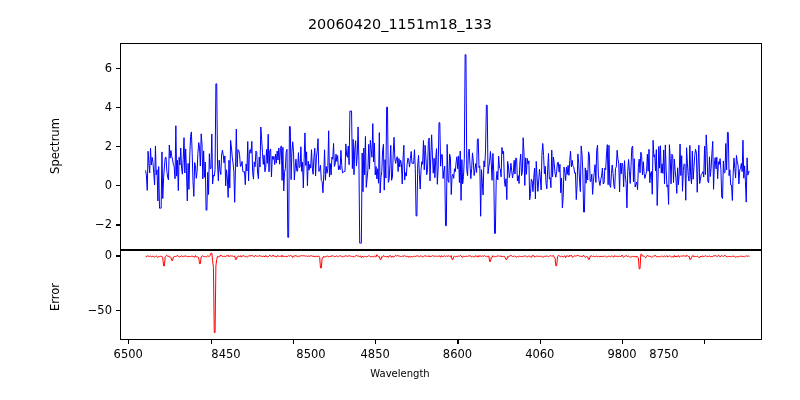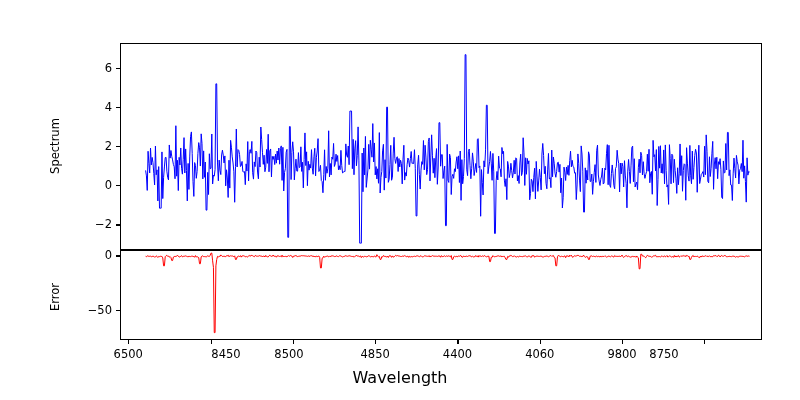--- a/index.html
+++ b/index.html
@@ -17,31 +17,32 @@
 
   .axes svg{position:absolute;left:0;top:0;width:100%;height:100%;display:block;}
 
   .ytick-label{position:absolute;right:0;text-align:right;font-size:11.5px;
       transform:translateY(-50%);white-space:nowrap;}
   .ytick-wrap{position:absolute;width:112px;left:0;}
   .ytick-mark{position:absolute;left:116px;width:4px;height:1.1px;background:#000;}
   .xtick-mark{position:absolute;top:340px;width:1.1px;height:4px;background:#000;}
   .xtick-label{position:absolute;top:347px;font-size:11.5px;transform:translateX(-50%);white-space:nowrap;}
 
-  #xlabel{position:absolute;left:0;top:368px;width:800px;text-align:center;font-size:16px;}
+  #xlabel{position:absolute;left:0;top:368px;width:800px;text-align:center;font-size:10px;}
 
   .ylabel{position:absolute;font-size:11.5px;transform-origin:center center;white-space:nowrap;}
   #spectrum-ylabel{left:-5px;top:139px;width:120px;text-align:center;transform:rotate(-90deg);}
   #error-ylabel{left:-5px;top:290px;width:120px;text-align:center;transform:rotate(-90deg);}
 </style>
 </head>
 <body>
 
 <div id="figure">
 
+  <div id="plot-title">20060420_1151m18_133</div>
 
   <div id="spectrum-axes" class="axes">
     <svg id="spectrum-svg" viewBox="0 0 642 207" preserveAspectRatio="none">
       <polyline id="spectrum-path" fill="none" stroke="#0000ff" stroke-width="1" vector-effect="non-scaling-stroke" points="24.69,127.67 25.51,133.18 26.33,147.85 27.15,108.29 27.97,120.52 28.79,130.19 29.61,105.11 30.43,122.15 31.25,114.50 32.07,119.79 32.89,130.62 33.71,142.27 34.53,103.00 35.35,132.02 36.17,127.08 36.99,158.48 37.81,123.79 38.63,165.80 39.45,165.80 40.27,165.80 41.09,108.96 41.91,156.08 42.73,134.57 43.55,124.14 44.37,114.73 45.19,114.42 46.01,128.41 46.83,134.70 47.64,137.24 48.46,101.94 49.28,115.22 50.10,107.52 50.92,113.58 51.74,116.99 52.56,121.65 53.38,123.96 54.20,136.09 55.02,82.53 55.84,133.47 56.66,117.46 57.48,148.00 58.30,114.46 59.12,122.16 59.94,104.99 60.76,125.47 61.58,131.42 62.40,116.54 63.22,94.54 64.04,130.22 64.86,105.95 65.68,127.66 66.50,158.46 67.32,120.58 68.14,146.83 68.96,114.04 69.78,93.27 70.60,88.77 71.42,110.52 72.24,138.87 73.06,153.88 73.88,119.73 74.70,122.53 75.52,135.63 76.34,128.82 77.16,110.40 77.98,99.57 78.79,104.80 79.61,123.23 80.43,90.73 81.25,100.38 82.07,136.22 82.89,107.92 83.71,134.58 84.53,119.16 85.35,167.76 86.17,167.76 86.99,129.64 87.81,151.99 88.63,110.83 89.45,126.00 90.27,125.48 91.09,90.87 91.91,141.36 92.73,132.34 93.55,133.44 94.37,126.85 95.19,40.22 96.01,40.22 96.83,120.10 97.65,138.13 98.47,117.23 99.29,127.55 100.11,131.85 100.93,112.03 101.75,107.21 102.57,112.24 103.39,120.11 104.21,113.00 105.03,143.24 105.85,127.01 106.67,135.29 107.49,154.97 108.31,117.34 109.13,145.49 109.94,97.29 110.76,104.21 111.58,114.00 112.40,120.14 113.22,129.02 114.04,159.80 114.86,123.62 115.68,85.82 116.50,124.17 117.32,106.59 118.14,107.48 118.96,111.75 119.78,123.74 120.60,122.66 121.42,118.57 122.24,128.88 123.06,129.17 123.88,128.85 124.70,142.04 125.52,121.04 126.34,128.28 127.16,98.51 127.98,138.30 128.80,108.69 129.62,106.55 130.44,110.35 131.26,98.33 132.08,129.98 132.90,136.44 133.72,119.06 134.54,123.82 135.36,108.09 136.18,109.62 137.00,129.30 137.82,136.12 138.64,114.28 139.46,124.21 140.28,83.81 141.09,96.43 141.91,109.32 142.73,121.53 143.55,112.27 144.37,128.98 145.19,124.35 146.01,106.52 146.83,120.55 147.65,91.12 148.47,129.05 149.29,107.92 150.11,105.99 150.93,134.20 151.75,113.47 152.57,116.53 153.39,113.41 154.21,121.73 155.03,111.21 155.85,120.33 156.67,108.09 157.49,117.13 158.31,105.02 159.13,121.39 159.95,105.50 160.77,102.87 161.59,137.75 162.41,104.31 163.23,148.44 164.05,129.77 164.87,125.86 165.69,109.25 166.51,106.38 167.33,195.23 168.15,195.23 168.97,83.39 169.79,83.39 170.61,136.91 171.42,109.60 172.24,98.75 173.06,108.89 173.88,137.23 174.70,125.44 175.52,116.27 176.34,128.29 177.16,128.43 177.98,109.68 178.80,124.81 179.62,124.16 180.44,103.83 181.26,128.66 182.08,119.42 182.90,145.30 183.72,116.53 184.54,89.78 185.36,122.76 186.18,108.89 187.00,143.06 187.82,118.46 188.64,127.36 189.46,121.47 190.28,125.32 191.10,106.70 191.92,125.28 192.74,131.54 193.56,113.76 194.38,105.27 195.20,133.19 196.02,114.36 196.84,108.04 197.66,95.56 198.48,128.74 199.30,127.52 200.12,122.49 200.94,137.86 201.76,138.95 202.57,150.21 203.39,132.01 204.21,106.83 205.03,137.62 205.85,123.66 206.67,130.48 207.49,125.35 208.31,87.62 209.13,134.18 209.95,120.64 210.77,132.19 211.59,114.12 212.41,116.36 213.23,100.42 214.05,123.65 214.87,121.15 215.69,111.24 216.51,118.57 217.33,112.63 218.15,126.98 218.97,122.96 219.79,126.95 220.61,107.39 221.43,122.72 222.25,130.15 223.07,129.63 223.89,128.48 224.71,128.79 225.53,100.88 226.35,112.22 227.17,114.39 227.99,103.01 228.81,121.89 229.63,67.69 230.45,67.69 231.27,67.69 232.09,125.86 232.91,96.28 233.72,132.01 234.54,105.94 235.36,97.60 236.18,122.97 237.00,112.53 237.82,83.69 238.64,117.26 239.46,201.11 240.28,201.11 241.10,201.11 241.92,110.12 242.74,149.21 243.56,105.02 244.38,132.21 245.20,93.31 246.02,144.77 246.84,136.30 247.66,127.21 248.48,101.34 249.30,126.33 250.12,97.20 250.94,106.28 251.76,114.32 252.58,80.37 253.40,119.13 254.22,99.93 255.04,132.17 255.86,123.76 256.68,136.26 257.50,125.99 258.32,140.61 259.14,89.45 259.96,150.46 260.78,134.80 261.60,128.68 262.42,107.92 263.24,101.28 264.06,147.56 264.87,116.83 265.69,135.37 266.51,63.77 267.33,63.77 268.15,139.69 268.97,136.78 269.79,121.80 270.61,102.32 271.43,137.60 272.25,134.50 273.07,110.17 273.89,94.19 274.71,115.73 275.53,120.60 276.35,115.17 277.17,113.82 277.99,128.75 278.81,115.63 279.63,124.10 280.45,117.38 281.27,120.78 282.09,141.26 282.91,116.27 283.73,102.25 284.55,137.41 285.37,129.88 286.19,133.37 287.01,121.52 287.83,115.14 288.65,117.81 289.47,124.29 290.29,115.79 291.11,108.54 291.93,120.66 292.75,120.23 293.57,120.77 294.39,106.75 295.21,125.45 296.02,173.64 296.84,173.64 297.66,122.10 298.48,112.38 299.30,131.70 300.12,146.49 300.94,127.35 301.76,118.81 302.58,121.49 303.40,97.48 304.22,127.13 305.04,102.23 305.86,114.15 306.68,131.92 307.50,126.96 308.32,98.54 309.14,94.87 309.96,138.26 310.78,114.19 311.60,91.70 312.42,112.94 313.24,130.44 314.06,115.40 314.88,134.99 315.70,116.13 316.52,105.60 317.34,141.65 318.16,125.20 318.98,79.46 319.80,79.46 320.62,123.38 321.44,111.83 322.26,111.69 323.08,135.83 323.90,128.11 324.72,123.38 325.54,183.45 326.36,183.45 327.17,101.34 327.99,137.54 328.81,139.78 329.63,111.20 330.45,114.69 331.27,152.00 332.09,133.86 332.91,131.54 333.73,135.70 334.55,126.01 335.37,128.87 336.19,119.12 337.01,113.83 337.83,125.97 338.65,112.96 339.47,139.87 340.29,108.07 341.11,157.88 341.93,116.76 342.75,141.14 343.57,133.88 344.39,115.46 345.21,10.79 346.03,10.79 346.85,127.03 347.67,132.92 348.49,108.66 349.31,106.04 350.13,122.85 350.95,136.08 351.77,125.47 352.59,109.96 353.41,118.28 354.23,132.80 355.05,126.86 355.87,120.65 356.69,129.70 357.50,96.24 358.32,95.58 359.14,124.85 359.96,123.14 360.78,173.94 361.60,126.86 362.42,139.92 363.24,152.44 364.06,117.97 364.88,124.08 365.70,106.88 366.52,61.81 367.34,61.81 368.16,130.98 368.98,124.05 369.80,118.59 370.62,108.49 371.44,121.02 372.26,137.64 373.08,110.48 373.90,129.15 374.72,191.30 375.54,191.30 376.36,137.52 377.18,128.67 378.00,137.27 378.82,113.23 379.64,125.33 380.46,126.07 381.28,134.10 382.10,104.50 382.92,110.93 383.74,108.41 384.56,137.43 385.38,143.88 386.20,136.07 387.02,157.16 387.84,118.59 388.65,123.31 389.47,134.91 390.29,130.64 391.11,120.46 391.93,127.86 392.75,135.24 393.57,129.44 394.39,117.42 395.21,131.30 396.03,114.93 396.85,115.77 397.67,138.34 398.49,132.89 399.31,140.87 400.13,120.13 400.95,111.23 401.77,132.84 402.59,129.90 403.41,94.65 404.23,109.97 405.05,142.83 405.87,114.91 406.69,131.55 407.51,115.49 408.33,121.18 409.15,117.93 409.97,157.33 410.79,151.12 411.61,136.58 412.43,138.46 413.25,149.09 414.07,134.72 414.89,125.41 415.71,156.43 416.53,118.55 417.35,134.21 418.17,148.83 418.99,138.31 419.80,126.44 420.62,134.77 421.44,147.31 422.26,111.11 423.08,100.43 423.90,112.50 424.72,131.00 425.54,123.47 426.36,140.74 427.18,146.18 428.00,127.17 428.82,110.52 429.64,136.20 430.46,135.02 431.28,145.07 432.10,107.12 432.92,134.13 433.74,114.09 434.56,120.37 435.38,130.44 436.20,134.58 437.02,128.68 437.84,119.88 438.66,119.33 439.48,129.35 440.30,121.53 441.12,150.21 441.94,135.31 442.76,165.59 443.58,154.87 444.40,124.32 445.22,129.42 446.04,137.82 446.86,124.18 447.68,131.71 448.50,122.58 449.32,132.63 450.14,117.57 450.95,108.16 451.77,124.06 452.59,117.45 453.41,123.59 454.23,124.35 455.05,130.39 455.87,129.95 456.69,157.11 457.51,142.33 458.33,111.01 459.15,120.48 459.97,137.41 460.79,149.06 461.61,102.90 462.43,111.09 463.25,128.39 464.07,169.72 464.89,169.72 465.71,125.05 466.53,140.57 467.35,127.57 468.17,137.34 468.99,108.87 469.81,112.17 470.63,138.73 471.45,138.70 472.27,131.33 473.09,151.82 473.91,138.68 474.73,129.56 475.55,121.81 476.37,139.77 477.19,107.30 478.01,102.06 478.83,132.26 479.65,138.43 480.47,142.87 481.29,136.60 482.10,133.33 482.92,125.24 483.74,141.40 484.56,140.36 485.38,125.38 486.20,127.17 487.02,110.71 487.84,101.61 488.66,142.12 489.48,102.28 490.30,142.40 491.12,144.80 491.94,130.98 492.76,122.14 493.58,130.61 494.40,143.05 495.22,146.16 496.04,125.81 496.86,123.92 497.68,107.27 498.50,116.19 499.32,120.87 500.14,149.41 500.96,120.18 501.78,131.14 502.60,120.23 503.42,123.73 504.24,144.32 505.06,117.83 505.88,132.35 506.70,140.76 507.52,165.44 508.34,128.37 509.16,116.61 509.98,128.56 510.80,140.82 511.62,123.07 512.43,104.46 513.25,103.10 514.07,139.07 514.89,115.85 515.71,144.35 516.53,141.41 517.35,139.45 518.17,147.04 518.99,124.49 519.81,116.25 520.63,130.09 521.45,109.30 522.27,112.65 523.09,132.27 523.91,118.84 524.73,130.63 525.55,135.67 526.37,131.84 527.19,128.91 528.01,111.25 528.83,128.48 529.65,106.32 530.47,140.11 531.29,130.57 532.11,128.70 532.93,151.73 533.75,97.31 534.57,113.89 535.39,111.74 536.21,128.26 537.03,106.62 537.85,163.08 538.67,136.92 539.49,103.46 540.31,125.38 541.13,102.73 541.95,130.29 542.77,120.98 543.58,130.67 544.40,106.98 545.22,141.20 546.04,101.91 546.86,127.94 547.68,144.44 548.50,142.24 549.32,161.97 550.14,101.66 550.96,115.63 551.78,141.17 552.60,111.25 553.42,112.73 554.24,140.00 555.06,116.33 555.88,127.59 556.70,136.15 557.52,150.84 558.34,124.98 559.16,142.10 559.98,130.43 560.80,100.93 561.62,132.82 562.44,112.79 563.26,148.68 564.08,127.69 564.90,120.98 565.72,121.84 566.54,157.79 567.36,104.71 568.18,120.28 569.00,133.02 569.82,138.44 570.64,102.37 571.46,133.09 572.28,141.09 573.10,108.14 573.92,136.62 574.73,124.73 575.55,112.49 576.37,106.30 577.19,110.02 578.01,149.74 578.83,122.18 579.65,102.20 580.47,140.90 581.29,136.44 582.11,131.58 582.93,130.56 583.75,128.84 584.57,134.36 585.39,103.23 586.21,131.97 587.03,91.75 587.85,108.29 588.67,138.71 589.49,140.12 590.31,113.88 591.13,133.80 591.95,125.73 592.77,110.31 593.59,98.33 594.41,146.71 595.23,121.19 596.05,114.77 596.87,126.02 597.69,114.37 598.51,136.00 599.33,118.86 600.15,121.56 600.97,115.79 601.79,126.56 602.61,154.78 603.43,156.06 604.25,118.08 605.07,130.43 605.88,129.52 606.70,100.50 607.52,127.22 608.34,89.27 609.16,89.27 609.98,132.94 610.80,127.06 611.62,142.36 612.44,142.48 613.26,158.04 614.08,131.14 614.90,115.16 615.72,125.67 616.54,135.33 617.36,112.48 618.18,118.98 619.00,122.29 619.82,141.29 620.64,127.34 621.46,125.70 622.28,120.64 623.10,128.88 623.92,97.17 624.74,135.50 625.56,123.04 626.38,138.82 627.20,159.67 628.02,114.93 628.84,132.42 629.66,128.54 630.48,129.29"></polyline>
     </svg>
   </div>
 
   <div id="error-axes" class="axes">
     <svg id="error-svg" viewBox="0 0 642 90" preserveAspectRatio="none">
       <polyline id="error-path" fill="none" stroke="#ff0000" stroke-width="1" vector-effect="non-scaling-stroke" points="24.69,5.41 25.51,5.91 26.33,4.97 27.15,4.99 27.97,5.64 28.79,5.39 29.61,5.29 30.43,5.87 31.25,5.49 32.07,5.43 32.89,5.42 33.71,6.37 34.53,5.87 35.35,5.08 36.17,5.54 36.99,6.64 37.81,5.55 38.63,5.76 39.45,5.39 40.27,5.64 41.09,5.46 41.91,7.05 42.73,15.18 43.55,15.18 44.37,5.81 45.19,4.87 46.01,4.46 46.83,5.28 47.64,5.14 48.46,6.32 49.28,5.69 50.10,6.67 50.92,9.76 51.74,9.76 52.56,6.20 53.38,5.72 54.20,5.39 55.02,5.66 55.84,5.32 56.66,4.34 57.48,5.26 58.30,6.20 59.12,5.98 59.94,5.43 60.76,4.73 61.58,6.00 62.40,5.65 63.22,5.01 64.04,5.48 64.86,4.98 65.68,5.38 66.50,5.63 67.32,6.20 68.14,5.24 68.96,5.63 69.78,5.71 70.60,5.33 71.42,5.54 72.24,5.04 73.06,5.98 73.88,6.26 74.70,4.68 75.52,6.36 76.34,5.51 77.16,6.60 77.98,6.82 78.79,13.01 79.61,13.01 80.43,5.97 81.25,5.19 82.07,4.89 82.89,5.82 83.71,5.73 84.53,5.76 85.35,6.12 86.17,5.62 86.99,4.90 87.81,5.36 88.63,5.63 89.45,4.40 90.27,2.17 91.09,2.17 91.91,10.05 92.73,16.70 93.55,83.49 94.37,83.49 95.19,15.15 96.01,8.69 96.83,5.49 97.65,6.02 98.47,5.29 99.29,5.65 100.11,4.10 100.93,4.56 101.75,5.69 102.57,5.35 103.39,5.84 104.21,5.21 105.03,5.95 105.85,4.77 106.67,4.89 107.49,4.23 108.31,5.92 109.13,5.18 109.94,4.92 110.76,5.14 111.58,5.09 112.40,5.11 113.22,5.93 114.04,4.94 114.86,8.67 115.68,8.67 116.50,5.98 117.32,5.74 118.14,5.08 118.96,5.69 119.78,4.70 120.60,6.27 121.42,4.87 122.24,5.10 123.06,4.88 123.88,5.30 124.70,5.92 125.52,5.37 126.34,6.24 127.16,5.91 127.98,5.13 128.80,4.53 129.62,5.49 130.44,4.28 131.26,4.68 132.08,4.82 132.90,5.43 133.72,5.86 134.54,4.64 135.36,4.78 136.18,5.43 137.00,5.33 137.82,5.30 138.64,4.85 139.46,4.71 140.28,5.35 141.09,5.09 141.91,6.14 142.73,5.15 143.55,5.16 144.37,6.15 145.19,4.49 146.01,5.64 146.83,5.93 147.65,6.02 148.47,4.86 149.29,4.25 150.11,5.27 150.93,5.46 151.75,5.44 152.57,4.12 153.39,5.38 154.21,5.38 155.03,5.28 155.85,6.36 156.67,4.91 157.49,5.13 158.31,5.12 159.13,5.58 159.95,5.33 160.77,5.96 161.59,4.23 162.41,5.99 163.23,5.48 164.05,5.62 164.87,5.44 165.69,5.98 166.51,5.18 167.33,5.57 168.15,4.65 168.97,5.32 169.79,4.58 170.61,4.91 171.42,5.16 172.24,6.64 173.06,5.27 173.88,5.50 174.70,4.37 175.52,5.39 176.34,4.88 177.16,5.77 177.98,5.45 178.80,5.27 179.62,5.35 180.44,4.99 181.26,4.71 182.08,4.86 182.90,4.87 183.72,4.83 184.54,5.21 185.36,5.09 186.18,5.25 187.00,5.50 187.82,5.16 188.64,5.03 189.46,5.71 190.28,4.69 191.10,4.85 191.92,5.51 192.74,4.86 193.56,6.03 194.38,5.13 195.20,6.25 196.02,5.12 196.84,5.74 197.66,5.41 198.48,5.15 199.30,6.50 200.12,17.35 200.94,17.35 201.76,7.45 202.57,7.02 203.39,5.27 204.21,6.40 205.03,5.79 205.85,5.66 206.67,5.01 207.49,5.36 208.31,6.06 209.13,5.04 209.95,5.87 210.77,4.79 211.59,5.60 212.41,4.80 213.23,5.21 214.05,5.66 214.87,5.63 215.69,5.39 216.51,4.89 217.33,5.64 218.15,5.76 218.97,5.01 219.79,4.77 220.61,5.27 221.43,5.61 222.25,6.08 223.07,5.73 223.89,5.63 224.71,4.97 225.53,4.84 226.35,5.20 227.17,5.42 227.99,5.07 228.81,5.25 229.63,4.56 230.45,5.38 231.27,5.56 232.09,5.64 232.91,5.35 233.72,6.37 234.54,5.54 235.36,5.18 236.18,4.26 237.00,5.25 237.82,5.09 238.64,5.32 239.46,5.77 240.28,5.01 241.10,6.74 241.92,5.37 242.74,5.85 243.56,6.19 244.38,5.41 245.20,5.56 246.02,5.90 246.84,5.99 247.66,5.31 248.48,4.85 249.30,5.18 250.12,5.99 250.94,5.51 251.76,5.94 252.58,5.68 253.40,6.10 254.22,5.03 255.04,5.81 255.86,6.04 256.68,3.76 257.50,5.29 258.32,5.91 259.14,5.47 259.96,8.67 260.78,8.67 261.60,5.77 262.42,6.17 263.24,4.65 264.06,5.28 264.87,5.88 265.69,5.54 266.51,6.22 267.33,5.12 268.15,6.64 268.97,5.12 269.79,4.48 270.61,5.11 271.43,6.48 272.25,4.99 273.07,6.26 273.89,6.02 274.71,5.10 275.53,4.45 276.35,5.01 277.17,4.73 277.99,4.76 278.81,5.47 279.63,5.13 280.45,5.58 281.27,5.66 282.09,5.40 282.91,4.85 283.73,5.62 284.55,4.59 285.37,5.03 286.19,5.99 287.01,5.63 287.83,5.19 288.65,6.53 289.47,5.37 290.29,6.03 291.11,5.61 291.93,6.00 292.75,5.89 293.57,5.50 294.39,5.33 295.21,5.69 296.02,5.35 296.84,4.90 297.66,5.00 298.48,5.19 299.30,6.03 300.12,5.36 300.94,4.70 301.76,5.76 302.58,6.01 303.40,5.78 304.22,5.04 305.04,4.86 305.86,5.23 306.68,5.32 307.50,5.48 308.32,5.49 309.14,4.67 309.96,6.18 310.78,5.32 311.60,5.41 312.42,4.72 313.24,5.08 314.06,5.66 314.88,5.02 315.70,5.41 316.52,5.34 317.34,5.60 318.16,4.83 318.98,5.67 319.80,4.97 320.62,6.38 321.44,4.71 322.26,5.83 323.08,5.60 323.90,5.42 324.72,4.89 325.54,5.68 326.36,5.00 327.17,5.49 327.99,5.33 328.81,4.93 329.63,5.42 330.45,5.98 331.27,4.65 332.09,8.67 332.91,8.67 333.73,5.86 334.55,5.40 335.37,5.86 336.19,5.67 337.01,5.28 337.83,5.85 338.65,5.16 339.47,5.37 340.29,4.74 341.11,4.78 341.93,6.21 342.75,6.37 343.57,5.13 344.39,5.57 345.21,5.60 346.03,5.53 346.85,5.24 347.67,5.64 348.49,5.14 349.31,4.88 350.13,4.88 350.95,5.19 351.77,6.13 352.59,5.40 353.41,6.07 354.23,5.75 355.05,6.00 355.87,4.56 356.69,5.59 357.50,5.10 358.32,6.27 359.14,4.57 359.96,5.71 360.78,5.04 361.60,5.61 362.42,4.91 363.24,5.63 364.06,5.22 364.88,4.65 365.70,5.62 366.52,5.98 367.34,5.50 368.16,5.53 368.98,5.20 369.80,10.84 370.62,10.84 371.44,6.41 372.26,6.46 373.08,4.71 373.90,5.68 374.72,5.90 375.54,5.72 376.36,5.61 377.18,5.25 378.00,5.02 378.82,5.00 379.64,5.43 380.46,5.35 381.28,4.96 382.10,6.08 382.92,5.51 383.74,5.54 384.56,5.42 385.38,6.92 386.20,8.67 387.02,8.67 387.84,5.58 388.65,6.35 389.47,5.00 390.29,5.40 391.11,4.28 391.93,5.01 392.75,5.71 393.57,5.75 394.39,4.79 395.21,5.73 396.03,5.83 396.85,6.16 397.67,5.55 398.49,6.17 399.31,5.51 400.13,5.23 400.95,5.61 401.77,5.67 402.59,5.86 403.41,5.41 404.23,5.39 405.05,5.15 405.87,5.02 406.69,5.75 407.51,6.12 408.33,5.37 409.15,5.16 409.97,5.43 410.79,6.14 411.61,6.47 412.43,4.58 413.25,5.27 414.07,4.66 414.89,6.31 415.71,5.69 416.53,5.28 417.35,5.45 418.17,5.18 418.99,5.52 419.80,5.53 420.62,5.29 421.44,5.36 422.26,5.52 423.08,6.20 423.90,6.05 424.72,5.55 425.54,5.68 426.36,4.90 427.18,5.38 428.00,5.40 428.82,5.87 429.64,5.43 430.46,4.89 431.28,4.61 432.10,5.53 432.92,5.03 433.74,4.62 434.56,6.50 435.38,7.07 436.20,15.18 437.02,15.18 437.84,5.88 438.66,4.48 439.48,5.23 440.30,5.13 441.12,5.96 441.94,5.34 442.76,5.55 443.58,6.02 444.40,5.34 445.22,4.97 446.04,6.87 446.86,4.94 447.68,5.18 448.50,4.86 449.32,6.04 450.14,4.28 450.95,5.29 451.77,4.29 452.59,5.93 453.41,6.52 454.23,5.34 455.05,4.84 455.87,5.21 456.69,5.05 457.51,4.69 458.33,4.42 459.15,4.67 459.97,5.43 460.79,5.32 461.61,5.71 462.43,5.37 463.25,5.55 464.07,4.22 464.89,5.71 465.71,6.58 466.53,5.79 467.35,5.73 468.17,6.12 468.99,8.67 469.81,8.67 470.63,5.26 471.45,5.18 472.27,4.93 473.09,5.67 473.91,5.32 474.73,5.48 475.55,6.03 476.37,5.64 477.19,5.01 478.01,5.96 478.83,5.43 479.65,5.70 480.47,6.11 481.29,5.07 482.10,6.26 482.92,5.41 483.74,5.49 484.56,5.76 485.38,4.93 486.20,5.46 487.02,6.24 487.84,5.93 488.66,5.29 489.48,5.37 490.30,5.55 491.12,5.91 491.94,5.11 492.76,5.22 493.58,5.88 494.40,6.23 495.22,4.63 496.04,5.44 496.86,5.43 497.68,5.64 498.50,5.34 499.32,5.50 500.14,5.10 500.96,6.13 501.78,5.18 502.60,4.14 503.42,5.76 504.24,6.56 505.06,5.89 505.88,4.97 506.70,5.06 507.52,4.80 508.34,5.88 509.16,5.20 509.98,5.77 510.80,6.37 511.62,5.90 512.43,6.10 513.25,5.01 514.07,5.88 514.89,5.80 515.71,5.43 516.53,6.46 517.35,5.09 518.17,6.34 518.99,6.95 519.81,18.31 520.63,18.14 521.45,3.25 522.27,3.25 523.09,5.19 523.91,5.16 524.73,5.39 525.55,6.33 526.37,6.93 527.19,5.55 528.01,4.35 528.83,5.15 529.65,5.18 530.47,5.49 531.29,5.48 532.11,6.39 532.93,5.99 533.75,5.44 534.57,4.75 535.39,4.97 536.21,4.34 537.03,5.88 537.85,5.89 538.67,5.72 539.49,5.83 540.31,5.72 541.13,6.07 541.95,5.50 542.77,4.86 543.58,5.79 544.40,5.74 545.22,4.93 546.04,6.02 546.86,5.54 547.68,4.65 548.50,6.12 549.32,5.74 550.14,4.97 550.96,5.24 551.78,5.80 552.60,6.34 553.42,5.60 554.24,6.50 555.06,4.55 555.88,6.16 556.70,5.01 557.52,6.20 558.34,5.18 559.16,4.59 559.98,6.27 560.80,5.71 561.62,4.81 562.44,5.44 563.26,5.17 564.08,4.54 564.90,5.52 565.72,4.64 566.54,5.84 567.36,4.52 568.18,4.68 569.00,5.68 569.82,5.26 570.64,8.67 571.46,8.67 572.28,6.49 573.10,5.07 573.92,4.51 574.73,6.08 575.55,5.49 576.37,5.56 577.19,5.64 578.01,5.29 578.83,5.55 579.65,6.72 580.47,6.80 581.29,5.10 582.11,6.21 582.93,4.88 583.75,5.66 584.57,5.50 585.39,5.42 586.21,4.92 587.03,4.93 587.85,5.81 588.67,5.25 589.49,5.66 590.31,4.90 591.13,5.79 591.95,5.76 592.77,5.73 593.59,5.92 594.41,4.74 595.23,4.94 596.05,4.80 596.87,4.64 597.69,5.69 598.51,5.54 599.33,4.30 600.15,4.79 600.97,6.09 601.79,4.96 602.61,4.61 603.43,5.31 604.25,5.43 605.07,4.84 605.88,4.47 606.70,5.06 607.52,5.98 608.34,5.83 609.16,5.72 609.98,5.42 610.80,5.52 611.62,5.66 612.44,5.78 613.26,5.34 614.08,5.38 614.90,5.20 615.72,5.76 616.54,6.32 617.36,5.71 618.18,5.98 619.00,5.85 619.82,6.09 620.64,5.29 621.46,5.33 622.28,5.38 623.10,5.52 623.92,5.40 624.74,5.71 625.56,5.98 626.38,5.34 627.20,4.91 628.02,5.42 628.84,5.30 629.66,5.10 630.48,5.40"></polyline>
@@ -78,25 +79,25 @@
       </div>
       <div class="ytick-mark" style="top: 309.639px;"></div>
     </div>
 
   <div id="xtick-layer">
       <div class="xtick-mark" style="left: 128.231px;"></div>
       <div class="xtick-label" style="left: 128.231px;">6500</div>
       <div class="xtick-mark" style="left: 210.538px;"></div>
       <div class="xtick-label" style="left: 226px;">8450</div>
       <div class="xtick-mark" style="left: 292.846px;"></div>
-      <div class="xtick-label" style="left: 289px; text-align: center;">8500</div>
+      <div class="xtick-label" style="left: 311px; text-align: center;">8500</div>
       <div class="xtick-mark" style="left: 375.154px;"></div>
       <div class="xtick-label" style="left: 375.154px;">4850</div>
       <div class="xtick-mark" style="left: 457.462px;"></div>
-      <div class="xtick-label" style="left: 457.462px;">4400</div>
+      <div class="xtick-label" style="left: 457.462px;">8600</div>
       <div class="xtick-mark" style="left: 539.769px;"></div>
       <div class="xtick-label" style="left: 539.769px;">4060</div>
       <div class="xtick-mark" style="left: 622.077px;"></div>
       <div class="xtick-label" style="left: 622.077px;">9800</div>
       <div class="xtick-mark" style="left: 704.385px;"></div>
       <div class="xtick-label" style="left: 664px;">8750</div>
     </div>
 
   <div id="xlabel">Wavelength</div>
   <div id="spectrum-ylabel" class="ylabel">Spectrum</div>

